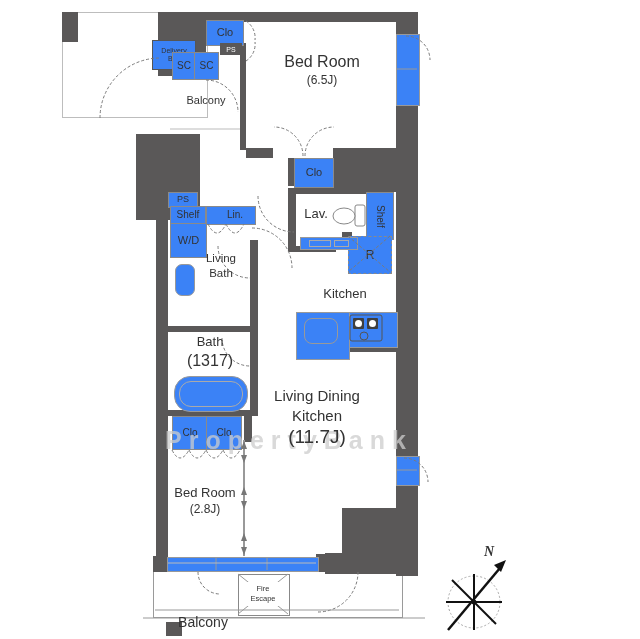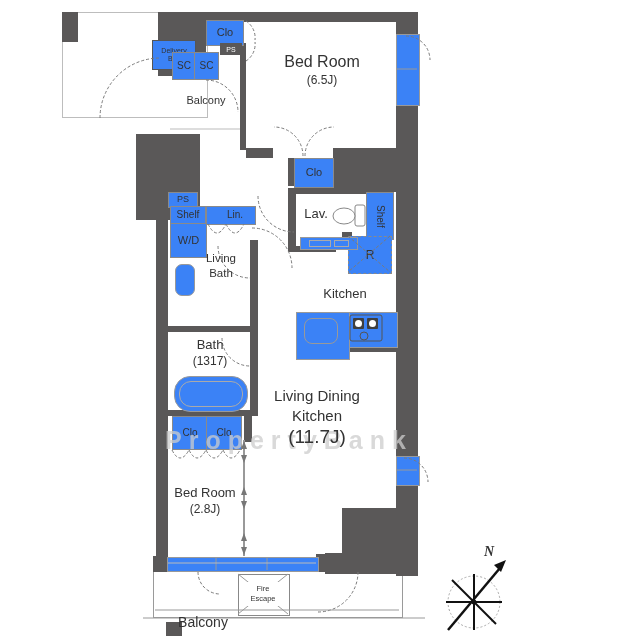--- a/index.html
+++ b/index.html
@@ -169,21 +169,21 @@
   </div>
   <div class="lbl" style="left:172px;top:92px;width:68px;height:16px;font-size:11px;">Balcony</div>
   <div class="lbl" style="left:296px;top:206px;width:40px;height:16px;font-size:13px;">Lav.</div>
   <div class="lbl" style="left:192px;top:250px;width:58px;height:32px;">
     <div style="font-size:11.5px;">Living</div>
     <div style="font-size:11.5px;">Bath</div>
   </div>
   <div class="lbl" style="left:310px;top:286px;width:70px;height:16px;font-size:13px;">Kitchen</div>
   <div class="lbl" style="left:178px;top:336px;width:64px;height:34px;">
     <div style="font-size:13px;">Bath</div>
-    <div style="font-size:12px;">(1317)</div>
+    <div style="font-size:16px;">(1317)</div>
   </div>
   <div class="lbl" style="left:244px;top:388px;width:146px;height:60px;text-align:center;">
     <div style="font-size:15px;">Living Dining</div>
     <div style="font-size:15px;">Kitchen</div>
     <div style="font-size:19px;">(11.7J)</div>
   </div>
   <div class="lbl" style="left:162px;top:482px;width:86px;height:38px;">
     <div style="font-size:13px;">Bed Room</div>
     <div style="font-size:12px;">(2.8J)</div>
   </div>

